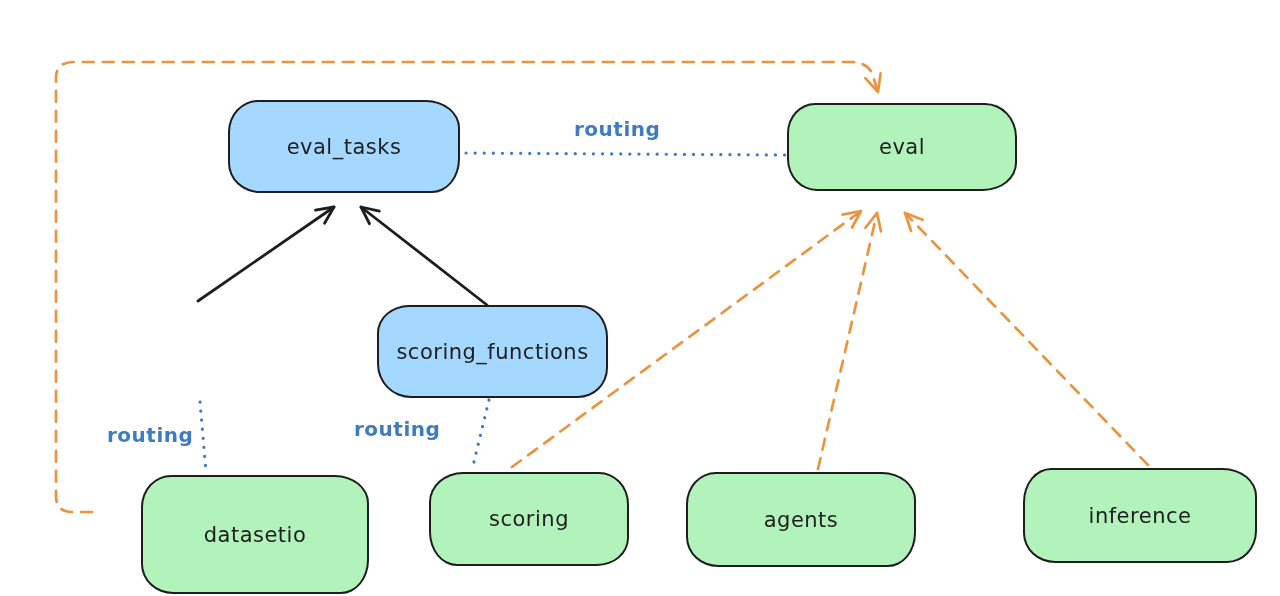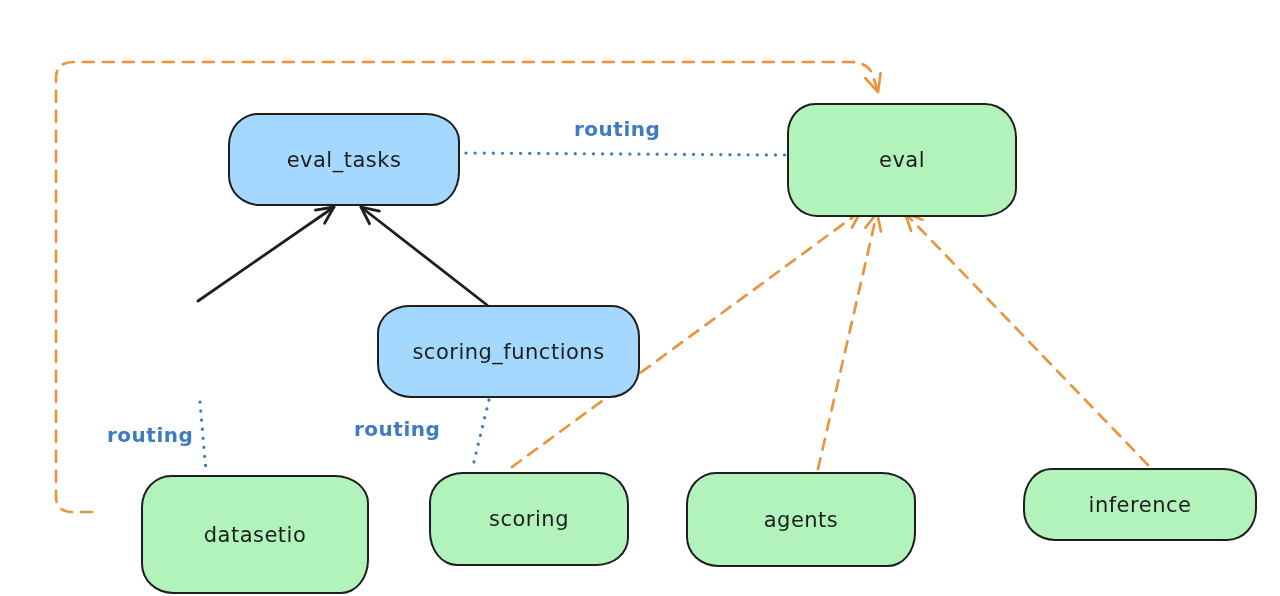--- a/index.html
+++ b/index.html
@@ -42,28 +42,28 @@
     align-items: center;
     justify-content: center;
     font-size: 21px;
     letter-spacing: 0.5px;
     color: #1e1e1e;
     border-radius: 30px 34px 28px 32px / 32px 28px 34px 30px;
   }
   .node-blue  { background: #a5d8ff; }
   .node-green { background: #b2f2bb; }
 
-  .n-eval_tasks        { left: 228px;  top: 113px; width: 232px; height: 93px; }
-  .n-eval              { left: 787px;  top: 103px; width: 230px; height: 114px; border-radius: 28px 32px 34px 30px / 30px 34px 28px 32px; }
+  .n-eval_tasks        { left: 228px;  top: 100px; width: 232px; height: 93px; }
+  .n-eval              { left: 787px;  top: 103px; width: 230px; height: 88px; border-radius: 28px 32px 34px 30px / 30px 34px 28px 32px; }
   .n-datasets          { left: 95px;   top: 305px; width: 218px; height: 93px; }
-  .n-scoring_functions { left: 377px;  top: 305px; width: 263px; height: 93px; border-radius: 32px 28px 30px 34px / 28px 32px 30px 34px; }
+  .n-scoring_functions { left: 377px;  top: 305px; width: 231px; height: 93px; border-radius: 32px 28px 30px 34px / 28px 32px 30px 34px; }
   .n-datasetio         { left: 93px;   top: 475px; width: 228px; height: 119px; margin-left: 48px; }
   .n-scoring           { left: 385px;  top: 472px; width: 200px; height: 94px; border-radius: 34px 30px 32px 28px / 30px 32px 28px 34px; margin-left: 44px; }
   .n-agents            { left: 686px;  top: 472px; width: 230px; height: 95px; }
-  .n-inference         { left: 1023px; top: 468px; width: 234px; height: 73px; border-radius: 28px 34px 30px 32px / 34px 28px 32px 30px; }
+  .n-inference         { left: 1023px; top: 468px; width: 234px; height: 95px; border-radius: 28px 34px 30px 32px / 34px 28px 32px 30px; }
 
   .edge-label {
     position: absolute;
     color: #3e7bc0;
     font-size: 20px;
     font-weight: bold;
     letter-spacing: 0.5px;
     width: 120px;
   }
   .el-1 { left: 574px; top: 117px; }

